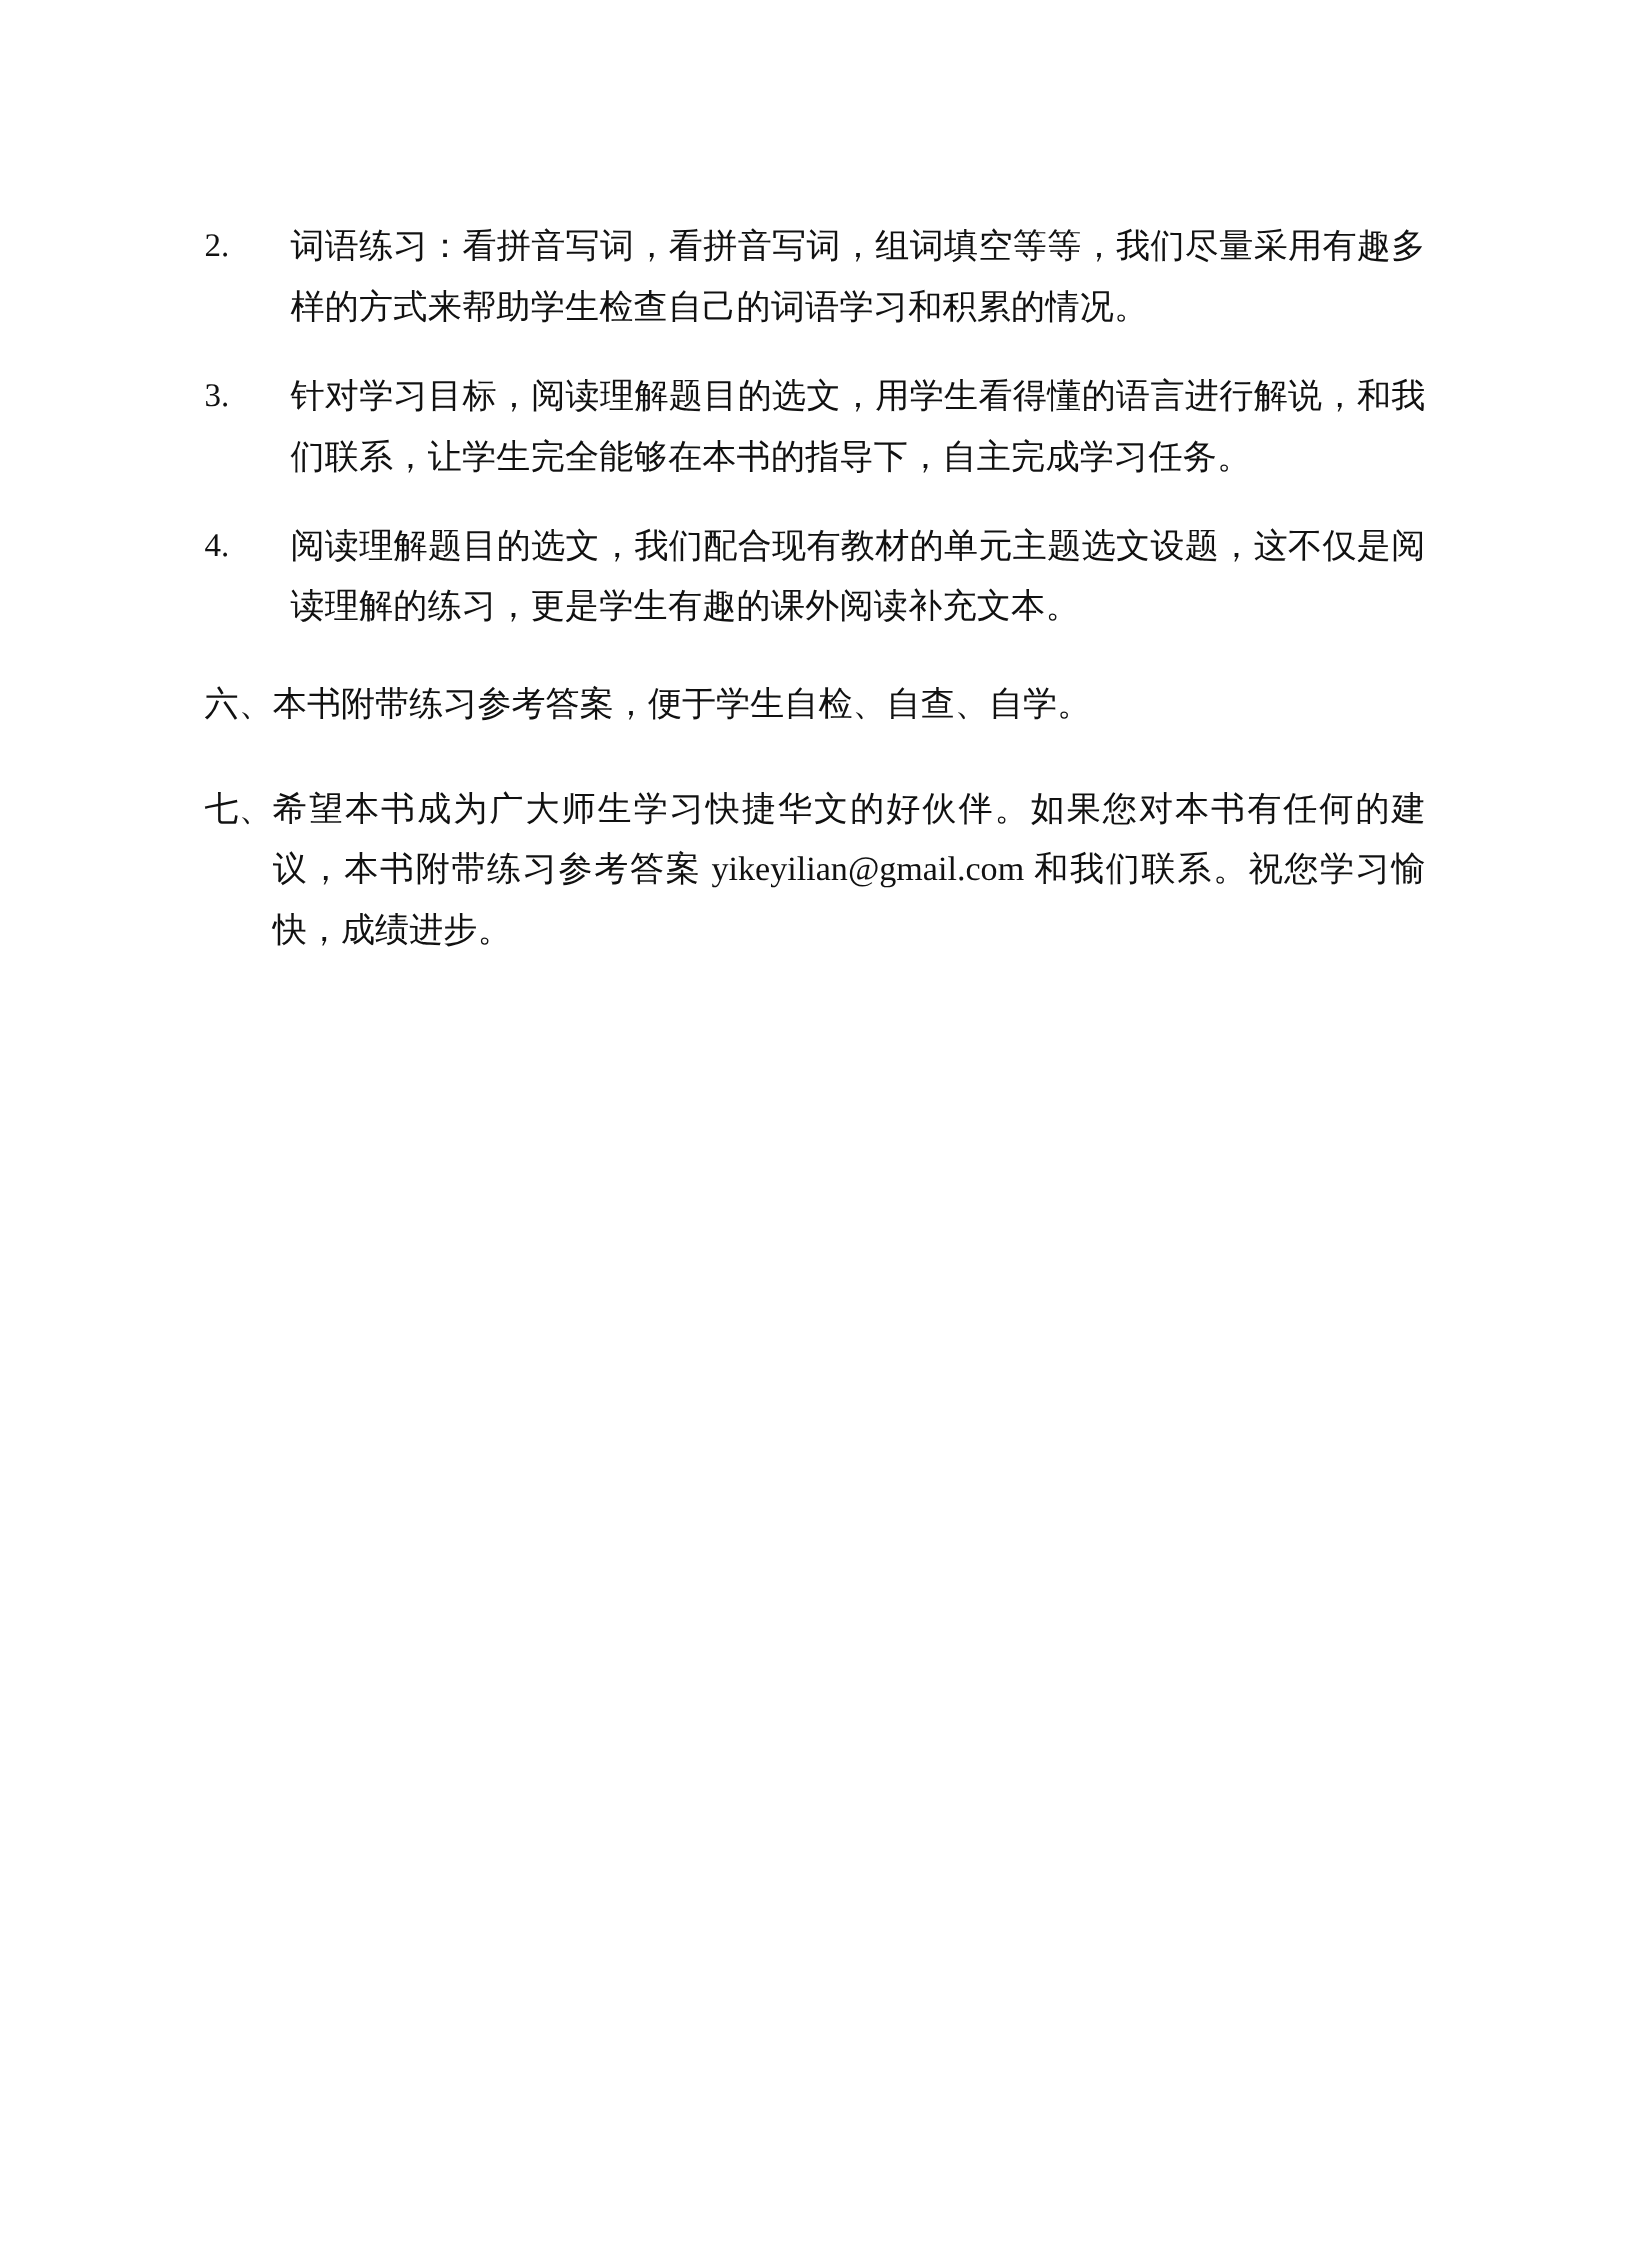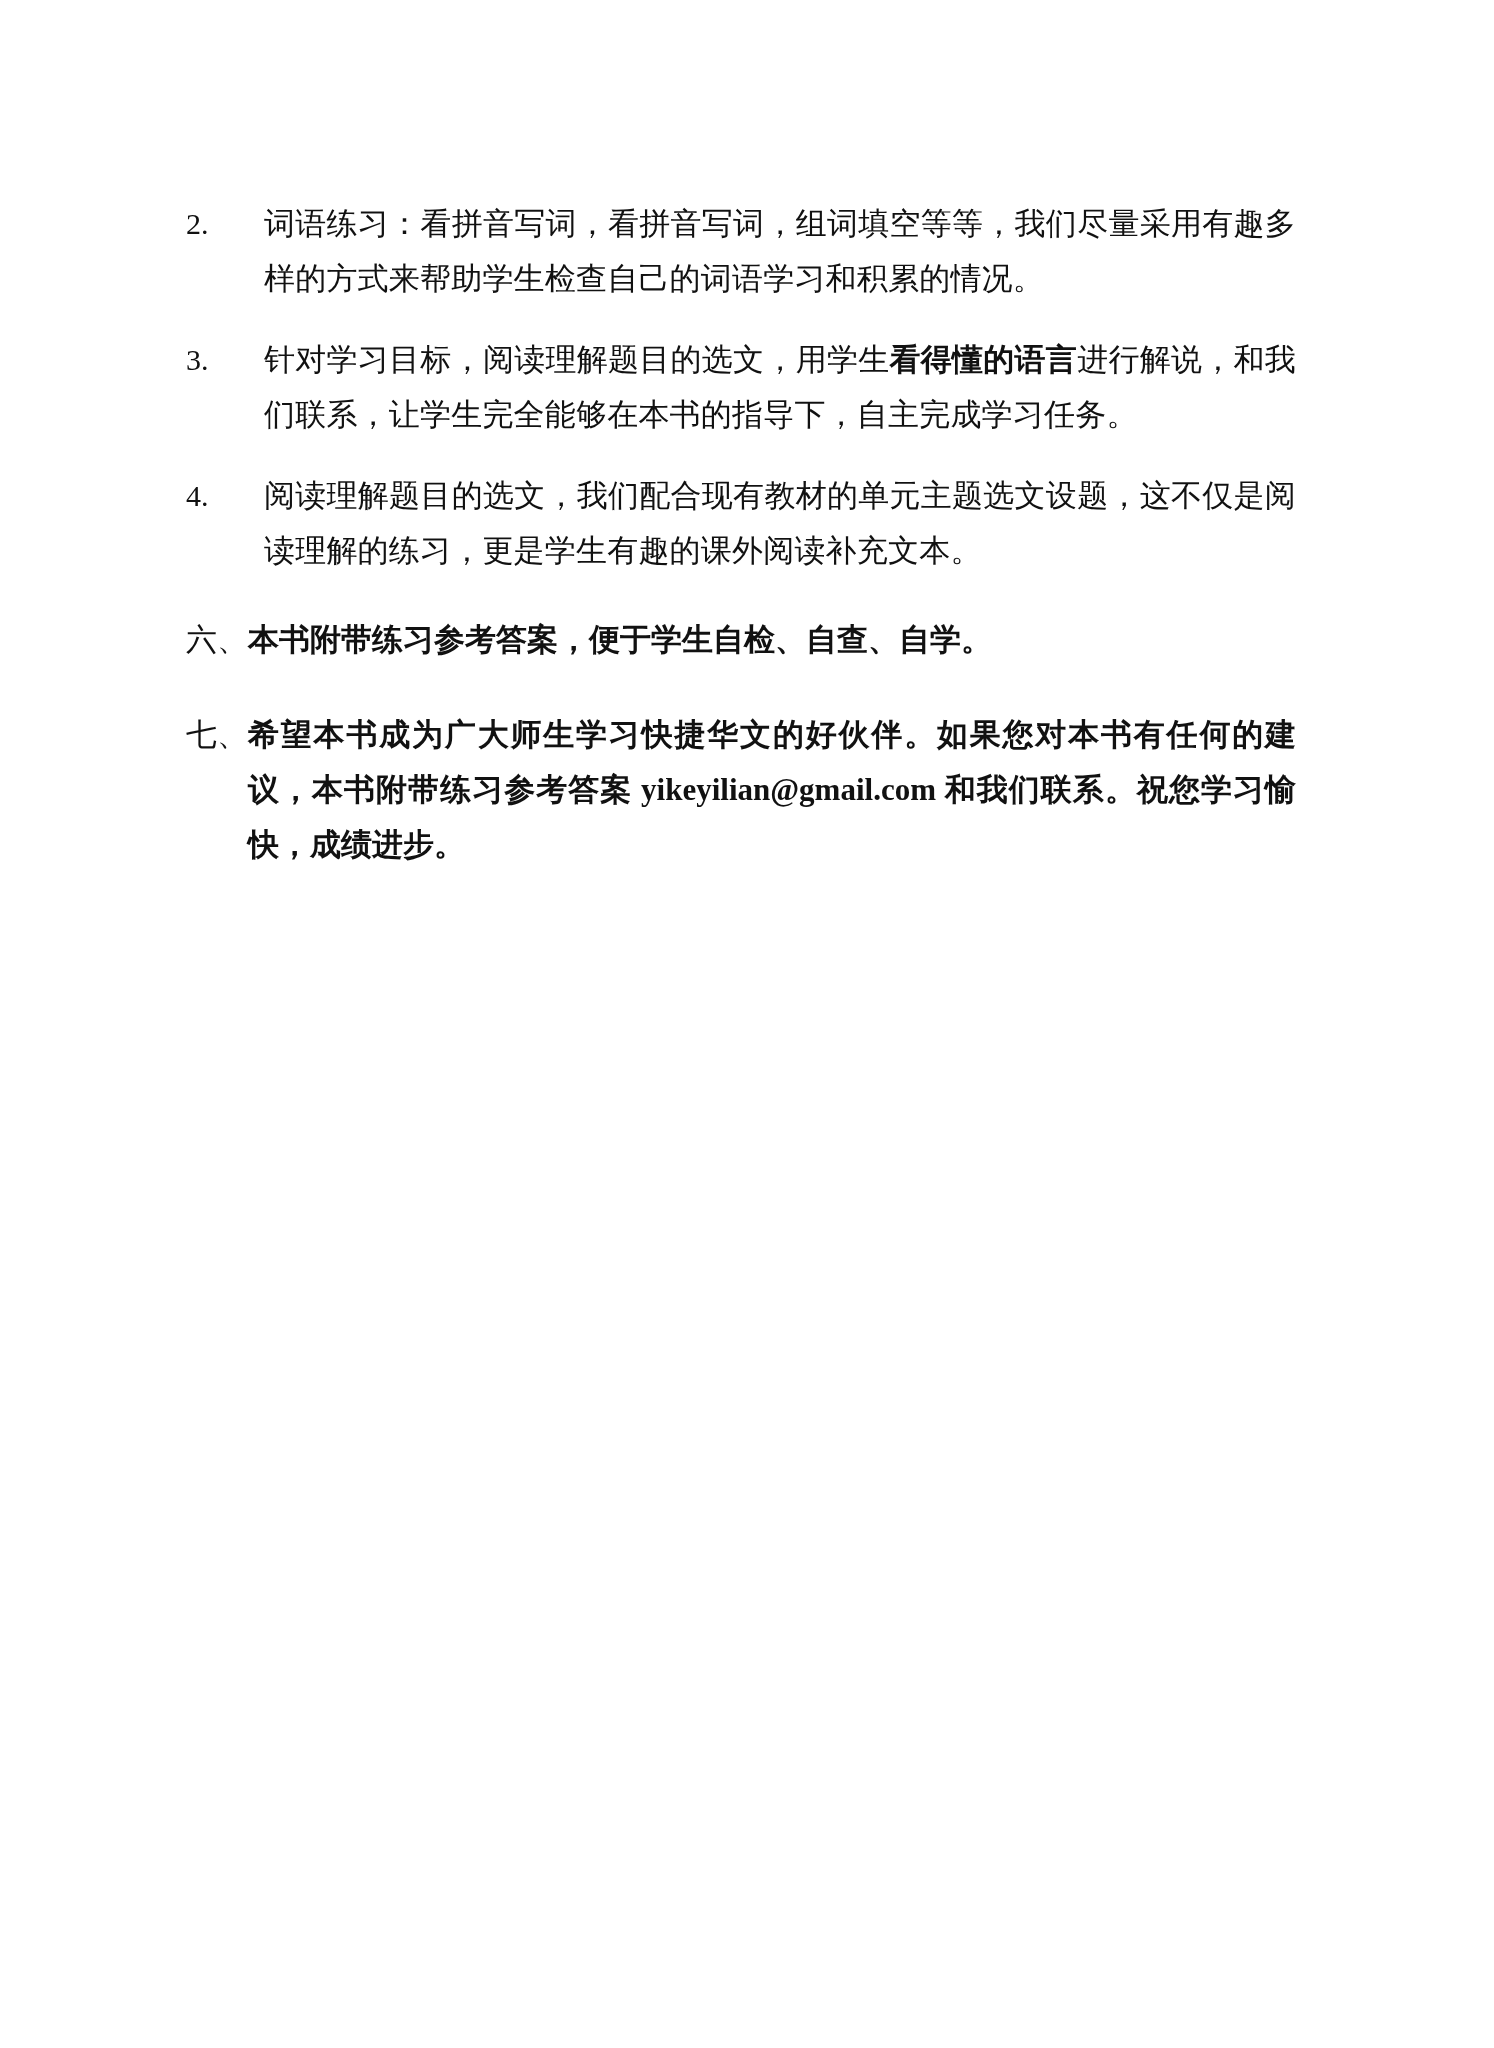--- a/index.html
+++ b/index.html
@@ -62,26 +62,25 @@
     width: 62px;
     font-size: 31px;
     line-height: 55px;
   }
   .cn-body {
     flex: 1 1 auto;
     font-size: 31px;
     line-height: 55px;
     text-align: justify;
     text-justify: inter-character;
-    font-weight: bold;
   }
   .cn-item.first-cn { margin-top: 34px; }
 
   b.strong {
-    font-weight: bold;
+    font-weight: normal;
   }
   .latin {
     font-family: "Liberation Serif", "DejaVu Serif", serif;
   }
 </style>
 </head>
 <body>
 
 <div class="page">
   <div class="content">

